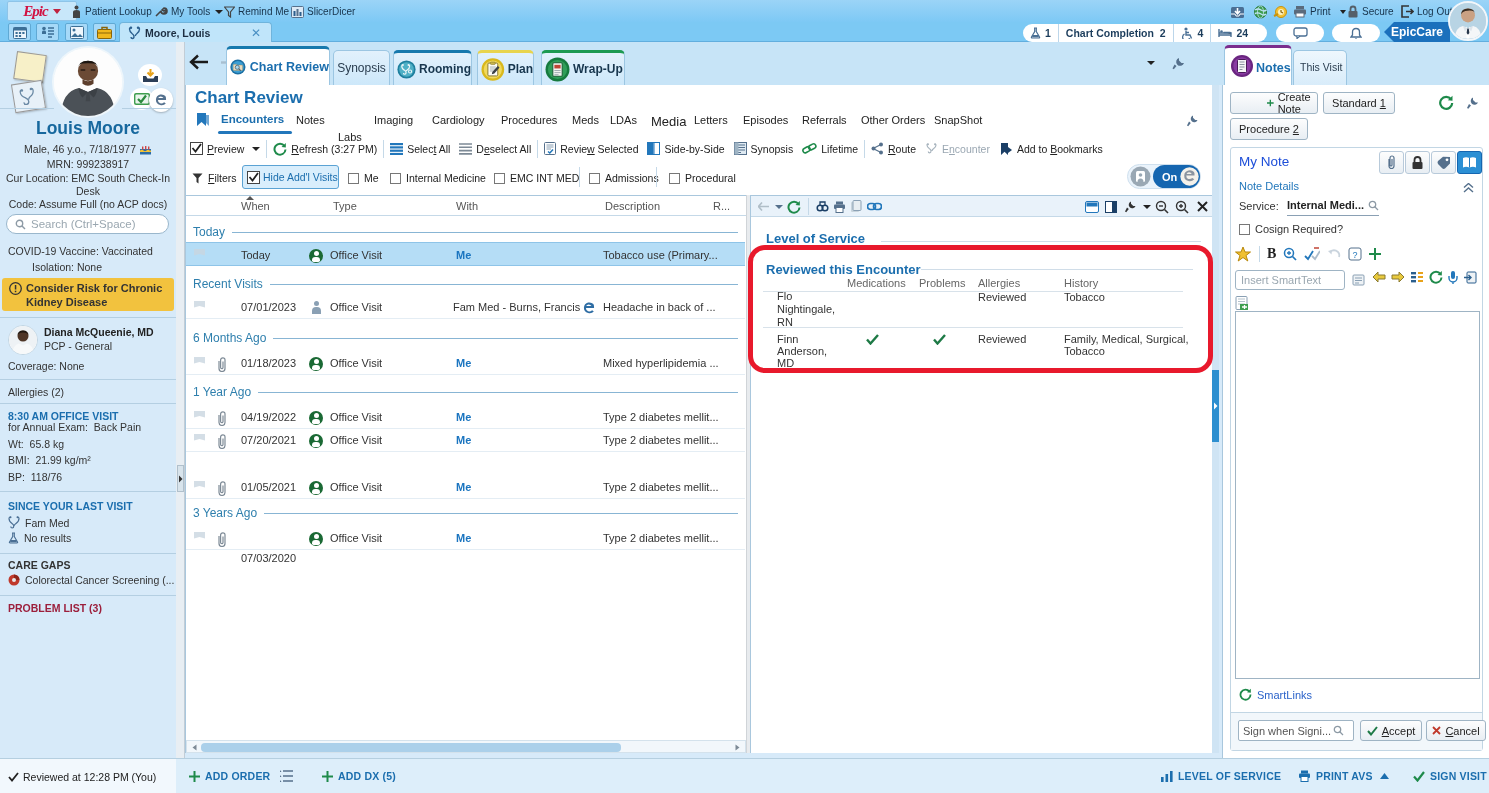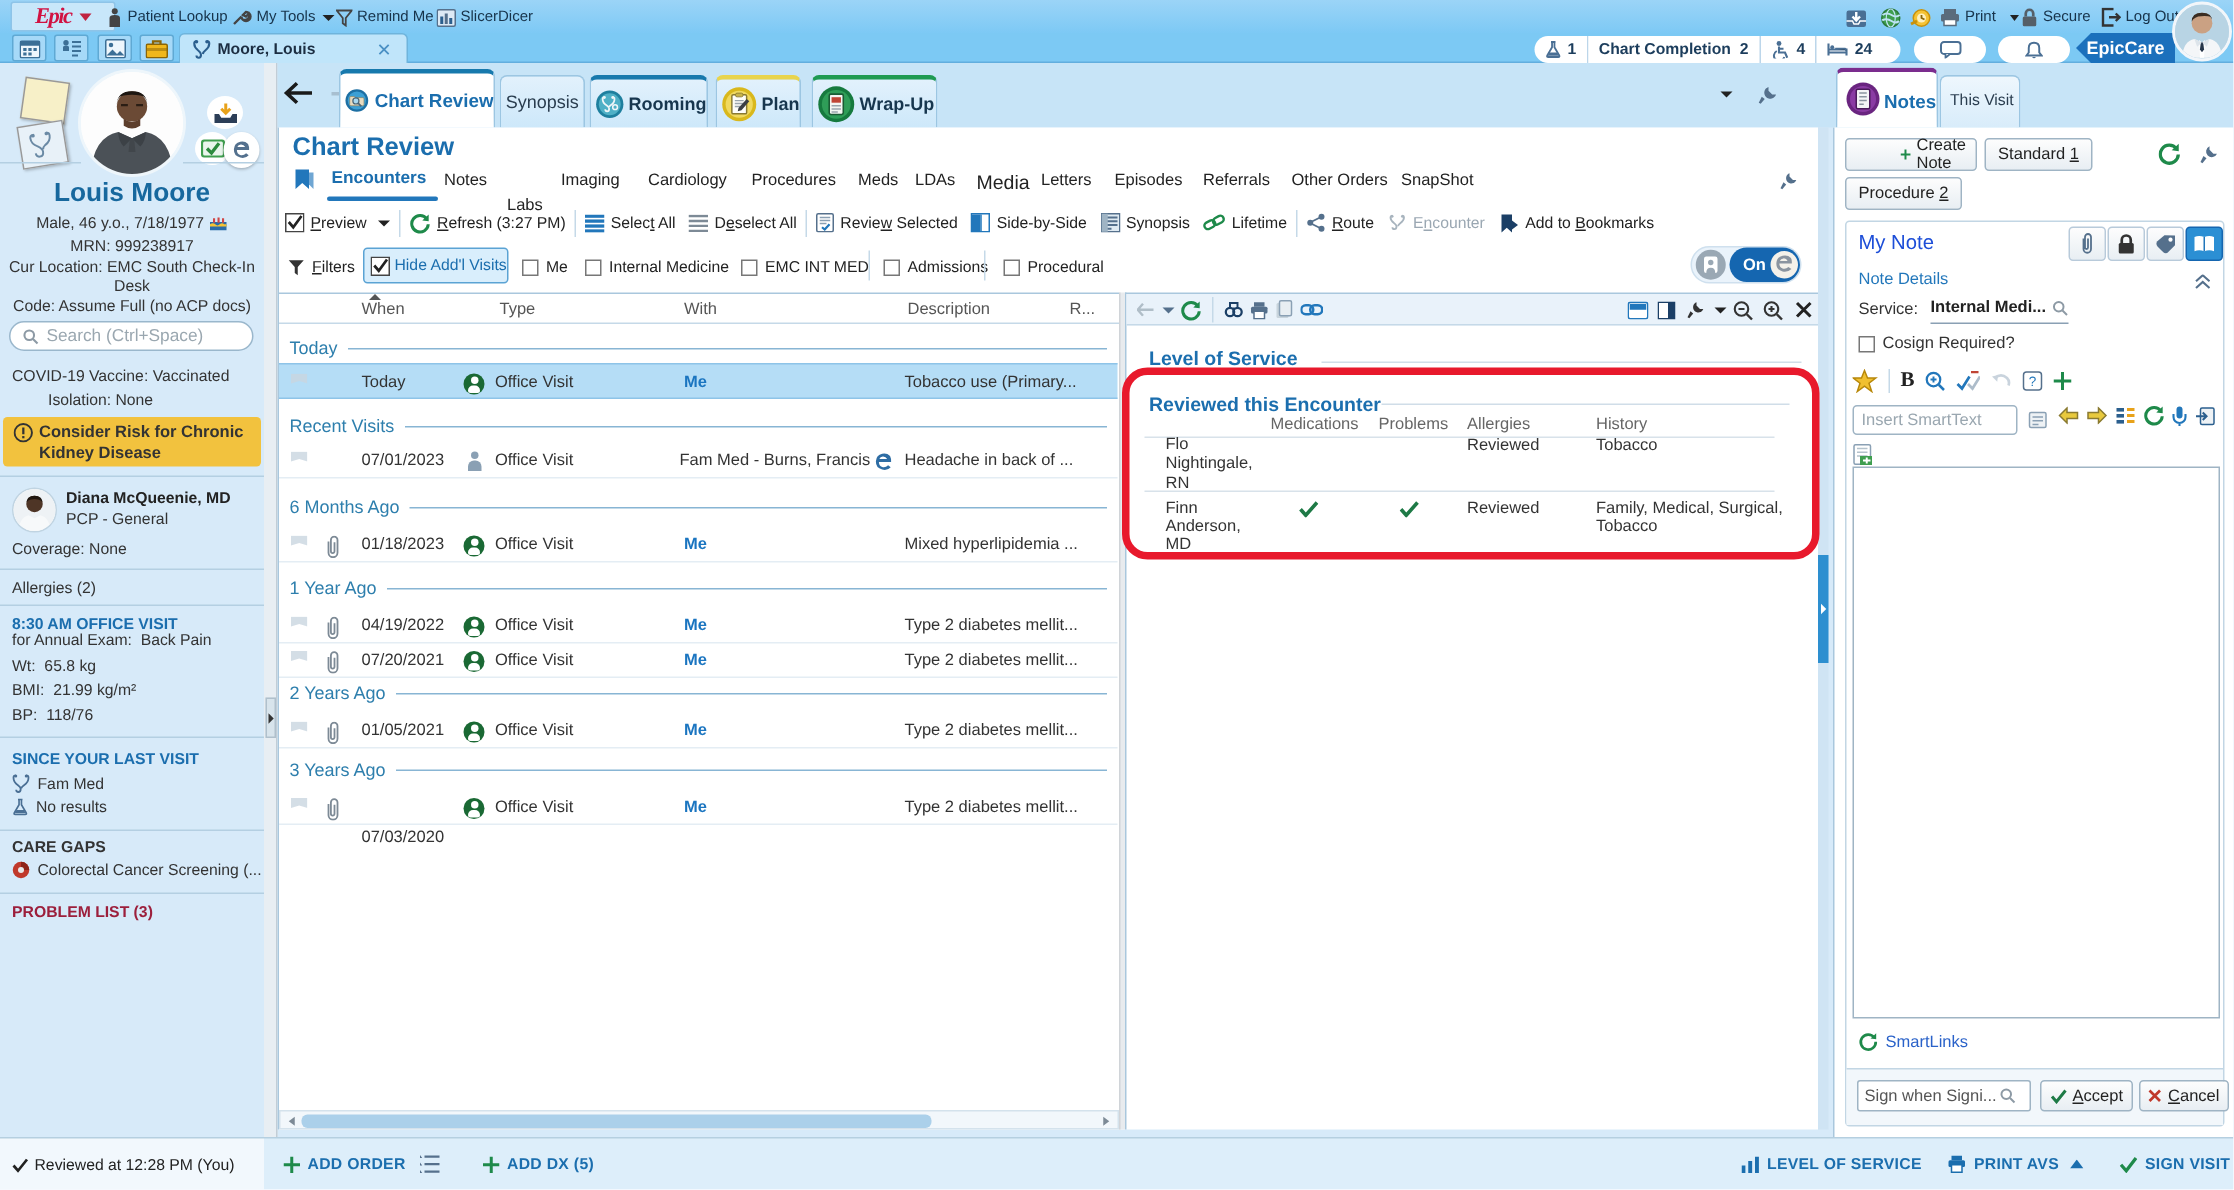--- a/index.html
+++ b/index.html
@@ -697,24 +697,20 @@
             <svg width="10" height="15" viewBox="0 0 10 15">
               <path d="M2 4 L2 11.5 a3 3 0 0 0 6 0 L8 3 a2.2 2.2 0 0 0 -4.4 0 L3.6 10.5 a1.2 1.2 0 0 0 2.4 0 L6 4.5" stroke="#7d8a96" stroke-width="1.2" fill="none"></path>
             </svg>
           </span>
           <span class="dt" style="left:55px;">07/20/2021</span>
           <span class="gperson"></span>
           <span style="position:absolute;left:144px;">Office Visit</span>
           <span class="me">Me</span>
           <span class="desc">Type 2 diabetes mellit...</span>
     </div>
-    <div class="grp" style="top:257px;">
-          <span>2 Years Ago</span>
-          <i></i>
-        </div>
     <div class="row" style="top:279px;">
       <span class="flag"></span>
           <span class="clip">
             <svg width="10" height="15" viewBox="0 0 10 15">
               <path d="M2 4 L2 11.5 a3 3 0 0 0 6 0 L8 3 a2.2 2.2 0 0 0 -4.4 0 L3.6 10.5 a1.2 1.2 0 0 0 2.4 0 L6 4.5" stroke="#7d8a96" stroke-width="1.2" fill="none"></path>
             </svg>
           </span>
           <span class="dt" style="left:55px;">01/05/2021</span>
           <span class="gperson"></span>
           <span style="position:absolute;left:144px;">Office Visit</span>

